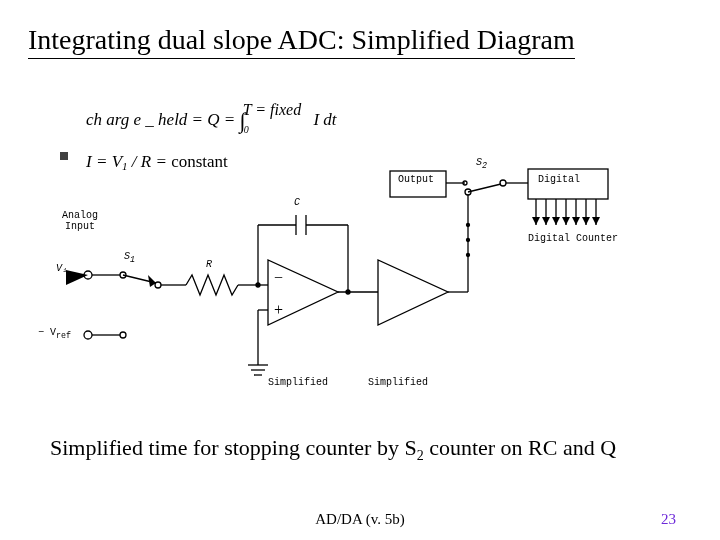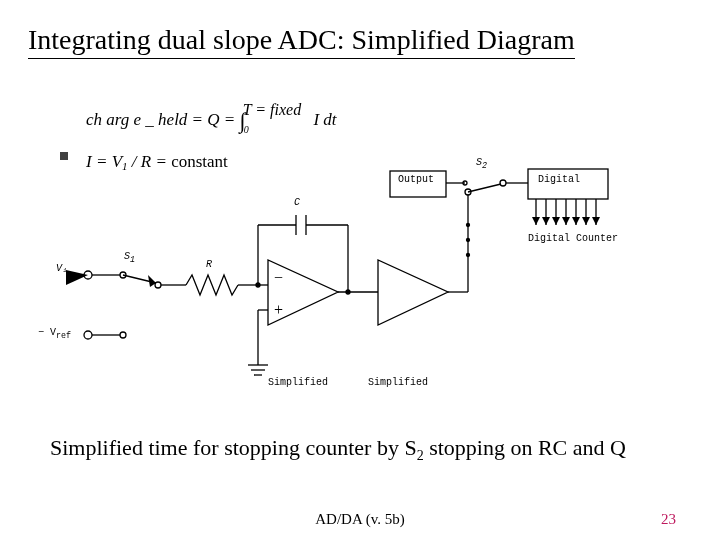--- a/index.html
+++ b/index.html
@@ -69,21 +69,21 @@
     left: 50%;
     transform: translateX(-50%);
     font-size: 15px;
     color: #000;
   }
   .footer-r {
     position: absolute;
     bottom: 12px;
     right: 44px;
     font-size: 15px;
-    color: #be185d;
+    color: #6d28d9;
   }
 </style>
 </head>
 <body>
 
 <div class="title">Integrating dual slope ADC: Simplified Diagram</div>
 
 <div class="bullet"></div>
 
 <div class="eq1">
@@ -168,31 +168,32 @@
       <polygon points="478,60 474,52 482,52" fill="#000" stroke="none"></polygon>
       <polygon points="488,60 484,52 492,52" fill="#000" stroke="none"></polygon>
       <polygon points="498,60 494,52 502,52" fill="#000" stroke="none"></polygon>
       <polygon points="508,60 504,52 512,52" fill="#000" stroke="none"></polygon>
       <polygon points="518,60 514,52 522,52" fill="#000" stroke="none"></polygon>
       <polygon points="528,60 524,52 532,52" fill="#000" stroke="none"></polygon>
       <polygon points="538,60 534,52 542,52" fill="#000" stroke="none"></polygon>
     </g>
   </svg>
 
+  <div class="dlabel" style="top:45px;left:-8px;text-align:center;width:60px">Analog<br>Input</div>
   <div class="dlabel" style="top:98px;left:-2px;font-style:italic">V₁</div>
   <div class="dlabel" style="top:162px;left:-20px">− V<sub>ref</sub></div>
   <div class="dlabel" style="top:86px;left:66px;font-style:italic">S<sub>1</sub></div>
   <div class="dlabel" style="top:94px;left:148px;font-style:italic">R</div>
   <div class="dlabel" style="top:32px;left:236px;font-style:italic">C</div>
   <div class="dlabel" style="top:212px;left:210px">Simplified</div>
   <div class="dlabel" style="top:212px;left:310px">Simplified</div>
   <div class="dlabel" style="top:9px;left:340px">Output</div>
   <div class="dlabel" style="top:-8px;left:418px;font-style:italic">S<sub>2</sub></div>
   <div class="dlabel" style="top:9px;left:480px">Digital</div>
   <div class="dlabel" style="top:68px;left:470px">Digital Counter</div>
 </div>
 
 <div class="caption">
-  <span>Simplified time for stopping counter by S</span><sub>2</sub><span> stopping on </span><span class="ital">RC</span><span> and </span><span class="ital">Q</span>
+  <span>Simplified time for stopping counter by S</span><sub>2</sub><span> counter on </span><span class="ital">RC</span><span> and </span><span class="ital">Q</span>
 </div>
 
 <div class="footer-c">AD/DA (v. 5b)</div>
 <div class="footer-r">23</div>
 
 </body></html>

